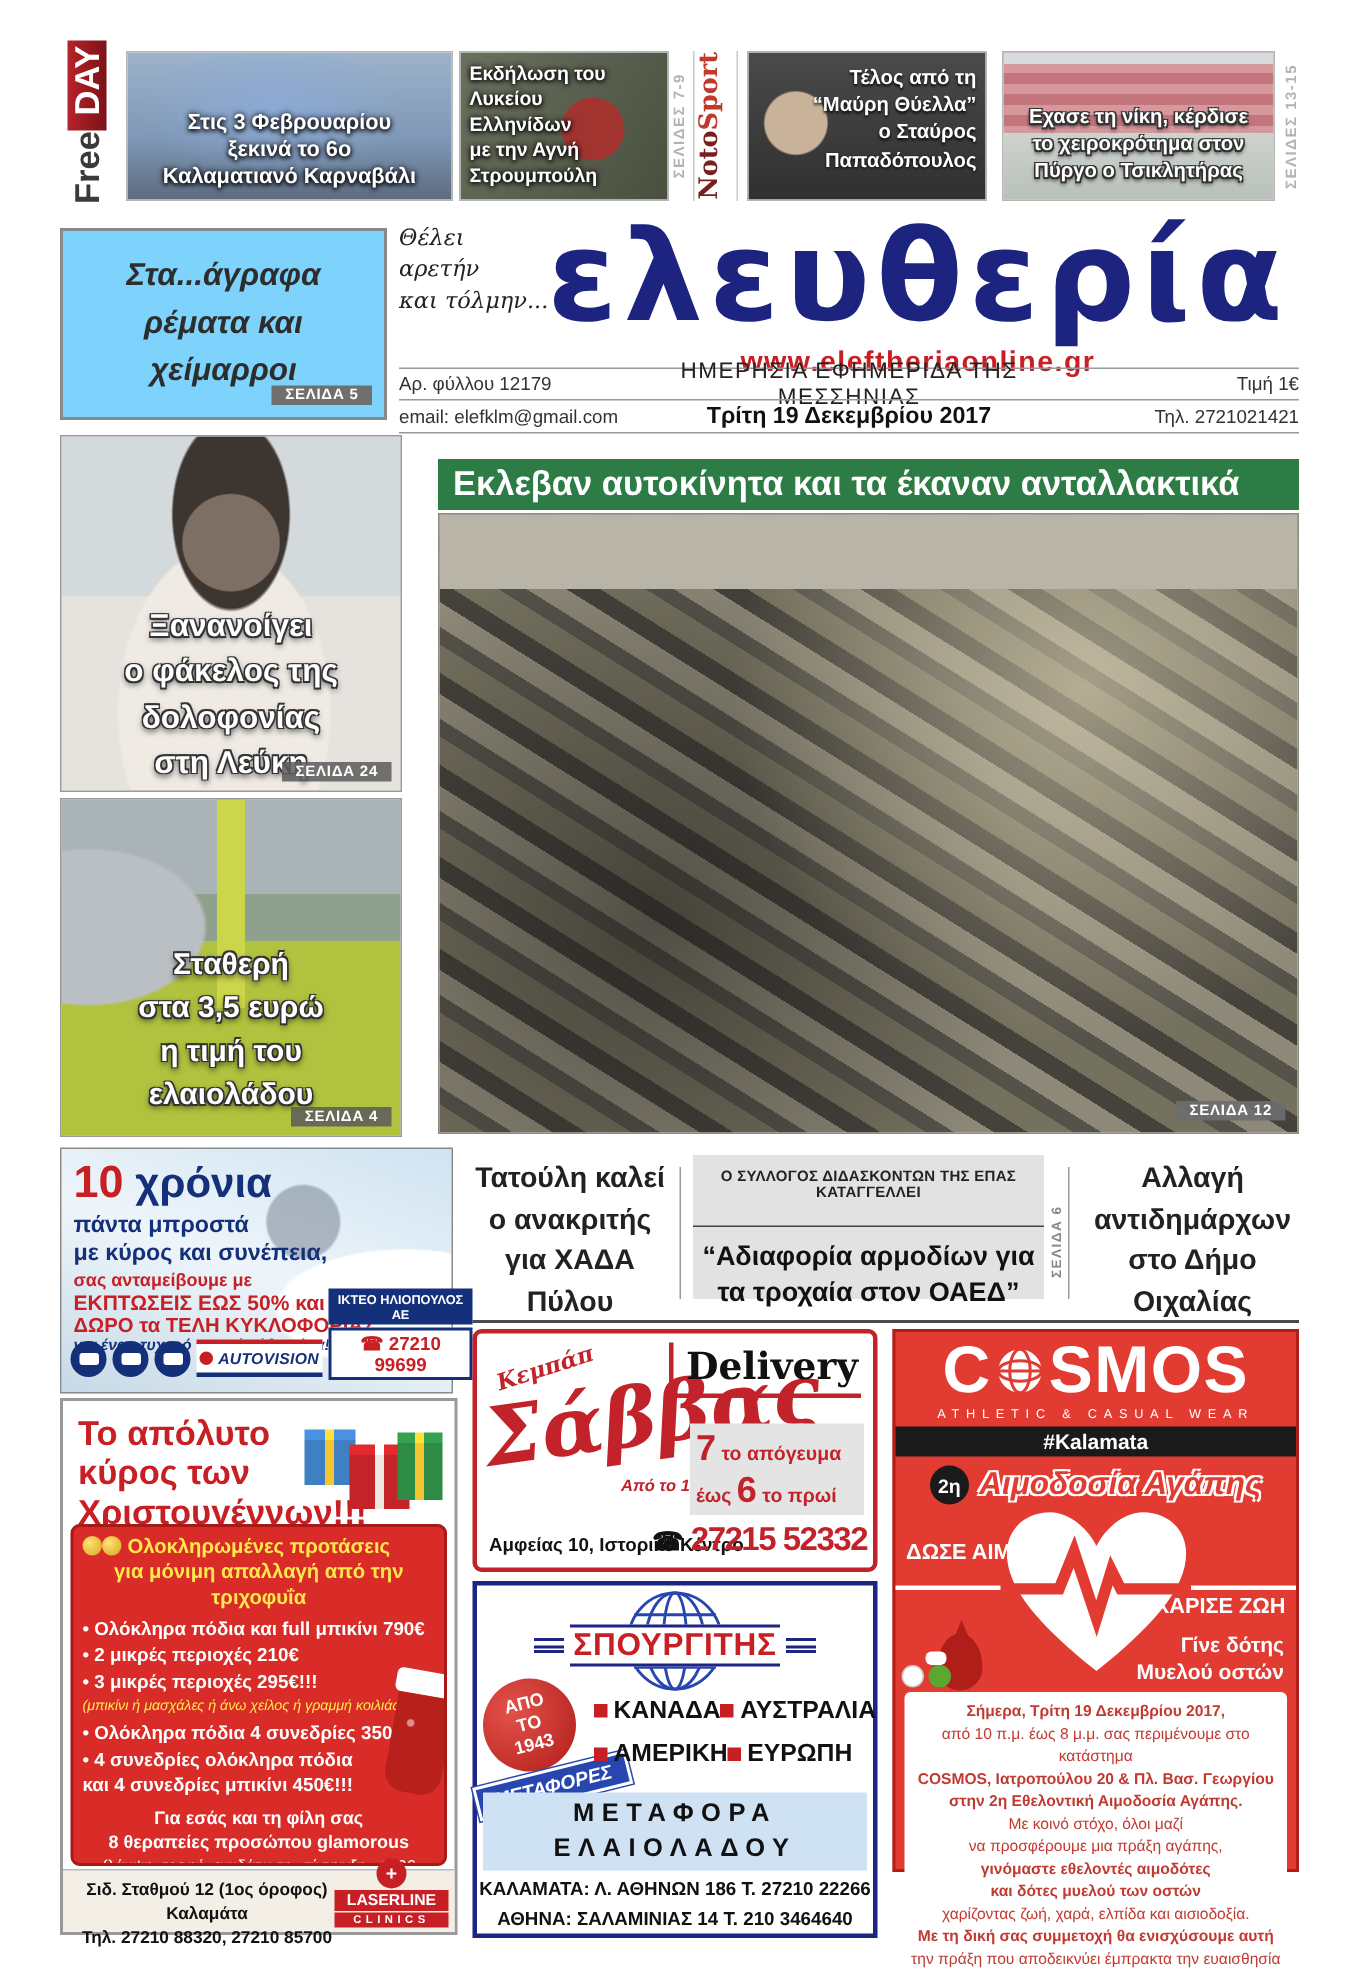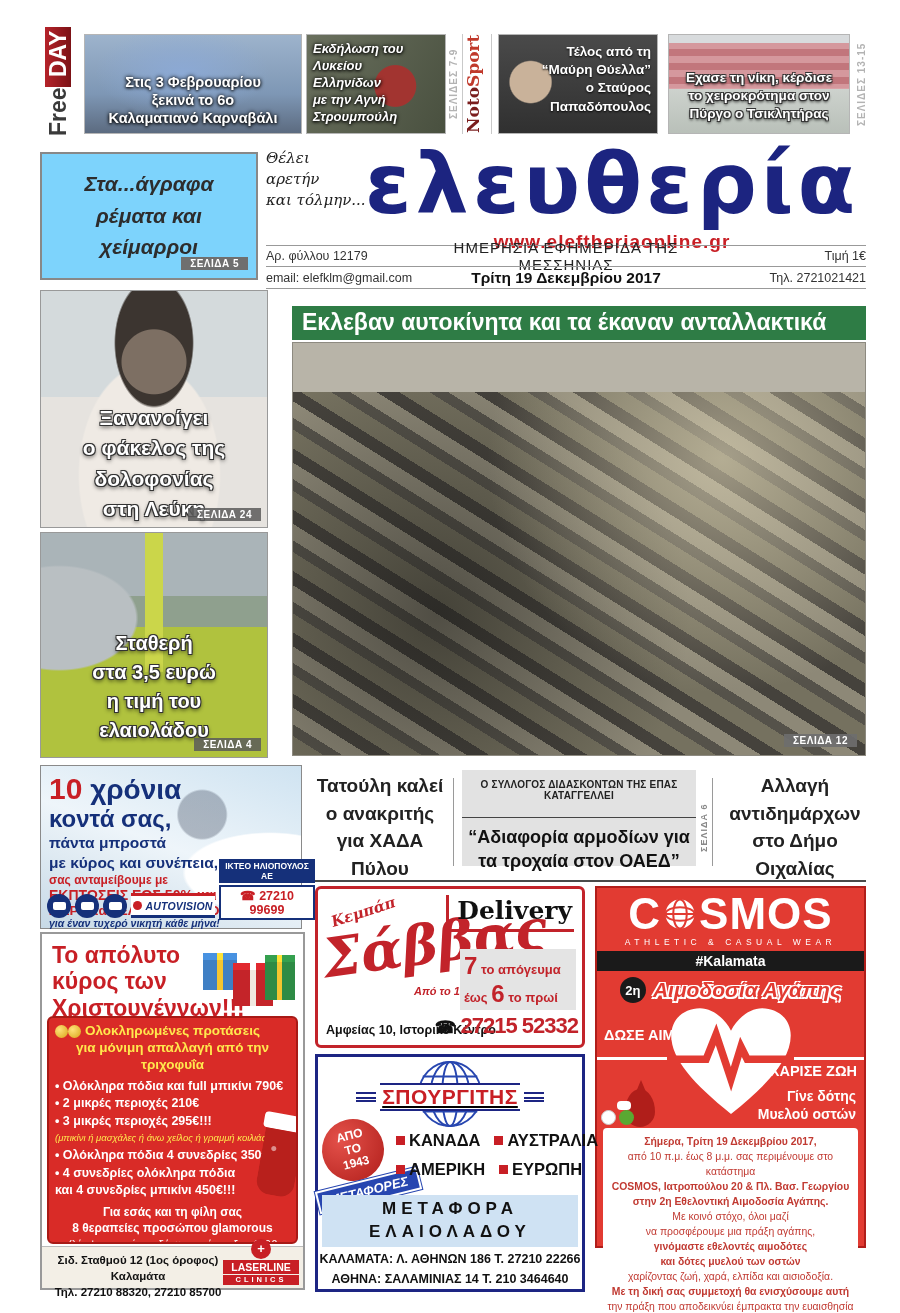--- a/index.html
+++ b/index.html
@@ -15,21 +15,21 @@
   .freeday { left:40px; top:32px; width:36px; height:104px; font-weight:bold; font-size:23px; text-align:center; line-height:36px; }
   .freeday .fd-free { color:#3a3a3a; }
   .freeday .fd-day { background:linear-gradient(90deg,#7c1216,#b5232a); color:#fff; padding:10px 0 4px 0; }
   .tphoto { top:34px; height:100px; border:1px solid #b5b5b5; overflow:hidden; }
   .tp-carnival { left:84px; width:218px;
     background: radial-gradient(ellipse at 45% 38%, rgba(140,170,215,.9), rgba(140,170,215,0) 52%),
                 linear-gradient(180deg,#9db3cc,#7e97b5 60%,#5c6b80); }
   .tp-carnival .tp-text { position:absolute; left:0; right:0; bottom:6px; text-align:center; color:#fff; font-weight:bold; font-size:14.5px; line-height:1.25; text-shadow:0 1px 3px #000,0 0 4px #000; }
   .tp-lyceum { left:306px; width:140px;
     background: radial-gradient(circle at 64% 52%, #a23430 0 20%, rgba(162,52,48,0) 21%),
-                linear-gradient(120deg,#6a705e,#49503f); font-style: italic; }
+                linear-gradient(120deg,#6a705e,#49503f); }
   .tp-lyceum .tp-text { position:absolute; left:6px; top:6px; color:#fff; font-weight:bold; font-size:13px; line-height:1.3; text-shadow:0 1px 3px #000,0 0 4px #000; }
   .pages-v { top:34px; height:100px; color:#b3b3b3; font-weight:bold; font-size:10px; letter-spacing:1px; text-align:center; }
   .pages79 { left:448px; }
   .notosport { left:462px; top:34px; width:30px; height:100px; border-left:1px solid #c9c9c9; border-right:1px solid #c9c9c9; font-family:"DejaVu Serif", serif; font-weight:bold; font-size:17px; text-align:center; }
   .notosport .ns-a { color:#7a1d1d; }
   .notosport .ns-b { color:#c0392b; }
   .tp-papadopoulos { left:498px; width:160px;
     background: radial-gradient(circle at 20% 48%, #c9b29a 0 15%, rgba(201,178,154,0) 16%),
                 linear-gradient(#4a4a4a,#303030); }
   .tp-papadopoulos .tp-text { position:absolute; right:6px; top:8px; text-align:right; color:#fff; font-weight:bold; font-size:13.5px; line-height:1.35; text-shadow:0 1px 2px #000; }
@@ -181,28 +181,28 @@
   .xm-bottom { position:absolute; left:0; right:0; bottom:0; height:42px; background:#f3efe6; border-top:1px solid #bbb; }
   .xm-addr { position:absolute; left:6px; top:5px; width:180px; color:#111; font-weight:bold; font-size:11.5px; line-height:1.4; text-align:center; }
   .xm-laser { position:absolute; right:4px; bottom:3px; width:76px; text-align:center; }
   .xm-laser .circ { width:20px; height:20px; margin:0 auto 1px auto; border-radius:50%; background:#c81f25; color:#fff; font-weight:bold; font-size:13px; line-height:20px; }
   .xm-laser .word1 { background:#c81f25; color:#fff; font-weight:bold; font-size:10.5px; padding:1px 2px; }
   .xm-laser .word2 { background:#c81f25; color:#fff; font-weight:bold; font-size:7.5px; letter-spacing:3px; padding:0 2px 1px 2px; margin-top:1px; }
 
   
   .spourgitis { left:315px; top:1054px; width:270px; height:238px; border:3px solid #1d2583; background:#fff; }
   .sp-globe { position:absolute; left:50%; top:2px; transform:translateX(-50%); }
-  .sp-name { position:absolute; left:0; right:0; top:26px; display:flex; align-items:center; justify-content:center; gap:4px;text-decoration:underline; }
+  .sp-name { position:absolute; left:0; right:0; top:26px; display:flex; align-items:center; justify-content:center; gap:4px; }
   .sp-name .nm { color:#c81f25; font-weight:bold; font-size:21px; letter-spacing:.5px; background:#fff; padding:0 2px; border-top:2px solid #1d2583; border-bottom:2px solid #1d2583; }
   .wing { width:20px; height:10px; border-top:2px solid #1d2583; border-bottom:2px solid #1d2583; position:relative; }
   .wing::after { content:""; position:absolute; left:0; right:0; top:3px; border-top:2px solid #1d2583; }
   .sp-badge { position:absolute; left:4px; top:62px; width:62px; height:62px; border-radius:50%; background:radial-gradient(circle at 35% 30%, #e4514a, #b01e1a); color:#fff; font-weight:bold; font-size:12px; text-align:center; line-height:1.15; padding-top:10px; transform:rotate(-14deg); }
   .sp-ribbon { position:absolute; left:-2px; top:122px; background:#2746b0; color:#fff; font-weight:bold; font-style:italic; font-size:13px; padding:2px 10px; border:2px solid #fff; box-shadow:0 0 0 1px #2746b0; transform:rotate(-14deg); }
   .sp-dests { position:absolute; left:78px; top:74px; width:186px; }
-  .sp-dest-row { display:flex; gap:14px; margin-bottom:10px; }
+  .sp-dest-row { display:flex; margin-bottom:10px; }
   .sp-dest { display:flex; align-items:center; gap:4px; color:#111; font-weight:bold; font-size:16.5px; }
   .sp-dest .sq { width:9px; height:9px; background:#c81f25; }
   .sp-strip { position:absolute; left:4px; right:4px; top:138px; background:#cfe2f3; text-align:center; color:#111; font-weight:bold; font-size:17px; letter-spacing:5px; line-height:1.35; padding:3px 0; }
   .sp-addrs { position:absolute; left:0; right:0; top:192px; text-align:center; color:#111; font-weight:bold; font-size:12.5px; line-height:1.6; }
 </style>
 </head>
 <body>
 
 <div id="page">
 
@@ -337,21 +337,20 @@
         <div>Οιχαλίας</div>
       </div>
     <span class="badge">ΣΕΛΙΔΑ 11</span>
   </div>
 
   <div class="abs hrule"></div>
 
   <div class="abs autovision">
     <div class="av-txt">
       <div class="av-l1"><span class="num">10</span><span> χρόνια</span></div>
-      <div class="av-l2">κοντά σας,</div>
       <div class="av-l3">πάντα μπροστά</div>
       <div class="av-l3">με κύρος και συνέπεια,</div>
       <div class="av-l5">σας ανταμείβουμε με</div>
       <div class="av-l6">ΕΚΠΤΩΣΕΙΣ ΕΩΣ 50% και</div>
       <div class="av-l7">ΔΩΡΟ τα ΤΕΛΗ ΚΥΚΛΟΦΟΡΙΑΣ</div>
       <div class="av-l8">για έναν τυχερό νικητή κάθε μήνα!</div>
     </div>
     <div class="av-circles">
       <span class="av-circle">
           <i></i>

